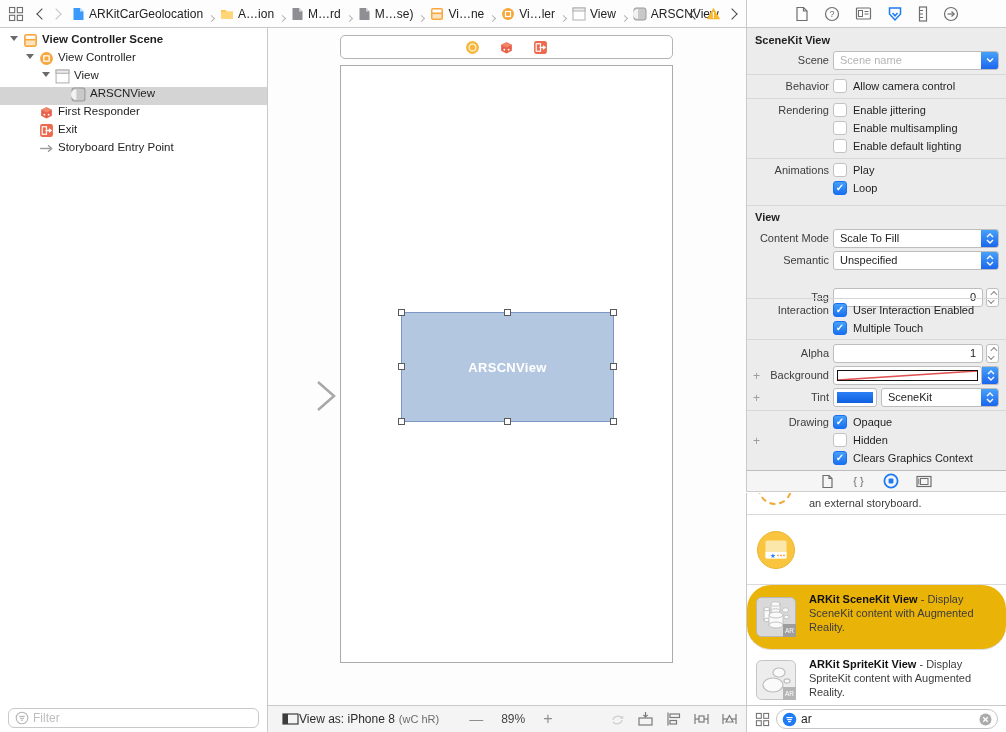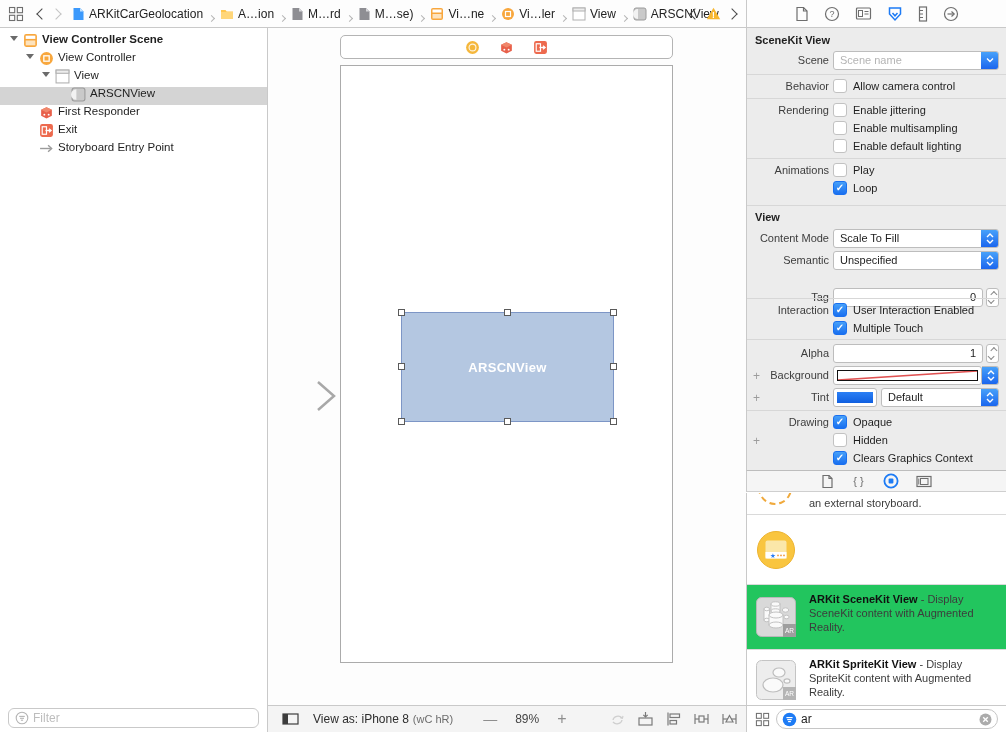--- a/index.html
+++ b/index.html
@@ -49,21 +49,21 @@
   .vc-frame { position:absolute; left:72px; top:37px; width:333px; height:598px; background:#fff;
               border:1px solid #ababab; }
   .arscn { position:absolute; left:60px; top:246px; width:213px; height:110px; background:#b4c7e1;
            border:1px solid #7below; border:1px solid #7d96c6; display:flex; align-items:center; justify-content:center; }
   .arscn-label { color:#fff; font-size:13px; font-weight:bold; letter-spacing:.3px; }
   .handle { position:absolute; width:7px; height:7px; background:#fff; border:1px solid #5a5a5a; }
   .entry-arrow { position:absolute; left:0; top:330px; }
   
   .canvas-bottom { position:absolute; left:268px; top:705px; width:478px; height:27px; background:#f4f4f4;
                    border-top:1px solid #c9c9c9; display:flex; align-items:center; gap:0; }
-  .cb-text { font-size:12px; color:#2d2d2d; margin-left:14px; }
+  .cb-text { font-size:12px; color:#2d2d2d; }
   .cb-traits { font-size:11px; color:#6c6c6c; margin-left:4px; }
   .zoombtn { color:#8e8e8e; font-size:14px; padding:0 4px; }
   .cb-icons { display:flex; align-items:center; gap:11px; margin-left:auto; margin-right:8px; }
 
   
   .inspector { position:absolute; left:746px; top:28px; width:260px; height:442px; background:#ececec;
                border-left:1px solid #c9c9c9; overflow:hidden; }
   .irow { position:absolute; left:0; width:100%; height:18px; display:flex; align-items:center; }
   .ititle { position:absolute; left:8px; font-weight:bold; font-size:11px; color:#1f1f1f; }
   .ilbl { width:82px; text-align:right; margin-right:4px; color:#3d3d3d; flex:none; font-size:11px; }
@@ -91,21 +91,21 @@
   .well-inner { flex:1; border:1.5px solid #111; position:relative; overflow:hidden; background:#fff; }
   .well-inner.blue { border:none; background:linear-gradient(#2a7ff5,#0f5fe0); }
 
   
   .libtabs { position:absolute; left:746px; top:470px; width:260px; height:22px; background:#f5f5f5;
              border-left:1px solid #c9c9c9; border-top:1px solid #bdbdbd; border-bottom:1px solid #cfcfcf;
              display:flex; align-items:center; justify-content:center; gap:17px; }
   .library { position:absolute; left:746px; top:493px; width:260px; height:212px; background:#fff;
              border-left:1px solid #c9c9c9; overflow:hidden; }
   .librow { position:relative; border-bottom:1px solid #dadada; }
-  .librow.selected { background:#22c55e; }
+  .librow.selected { background:#eab308;border-radius:24px; }
   .lib-ico { position:absolute; left:9px; }
   .libtext { margin-left:62px; margin-right:6px; padding-top:7px; font-size:11px; line-height:14px; color:#3c3c3c; }
   .libtext b { color:#111; }
   .partialrow { height:22px; position:relative; overflow:hidden; border-bottom:1px solid #dadada; }
   .dashed-circ { position:absolute; left:11px; top:-22px; width:34px; height:34px; border:2px dashed #f0a93c;
                  border-radius:50%; }
   .partial-text { position:absolute; left:62px; top:4px; font-size:11px; color:#3c3c3c; }
   .lib-search { position:absolute; left:746px; top:705px; width:260px; height:27px; background:#fff;
                 border-top:1px solid #c9c9c9; border-left:1px solid #c9c9c9; display:flex; align-items:center;
                 padding:0 8px; gap:6px; }
@@ -541,21 +541,21 @@
       </div>
     </div>
 
     <div class="plus" style="top:363px">+</div>
     <div class="irow" style="top:359px;height:20px">
       <span class="ilbl">Tint</span>
       <div class="well" style="width:44px;margin-right:4px">
         <div class="well-inner blue"></div>
       </div>
       <div class="pop" style="width:118px">
-        <span class="ptxt">Default</span>
+        <span class="ptxt">SceneKit</span>
         <span class="cap">
           <svg width="8" height="11" viewBox="0 0 8 11">
               <path d="M1 4 L4 1 L7 4" fill="none" stroke="#fff" stroke-width="1.4"></path>
               <path d="M1 7 L4 10 L7 7" fill="none" stroke="#fff" stroke-width="1.4"></path>
             </svg>
         </span>
       </div>
     </div>
 
     <div class="isep" style="top:382px"></div>

